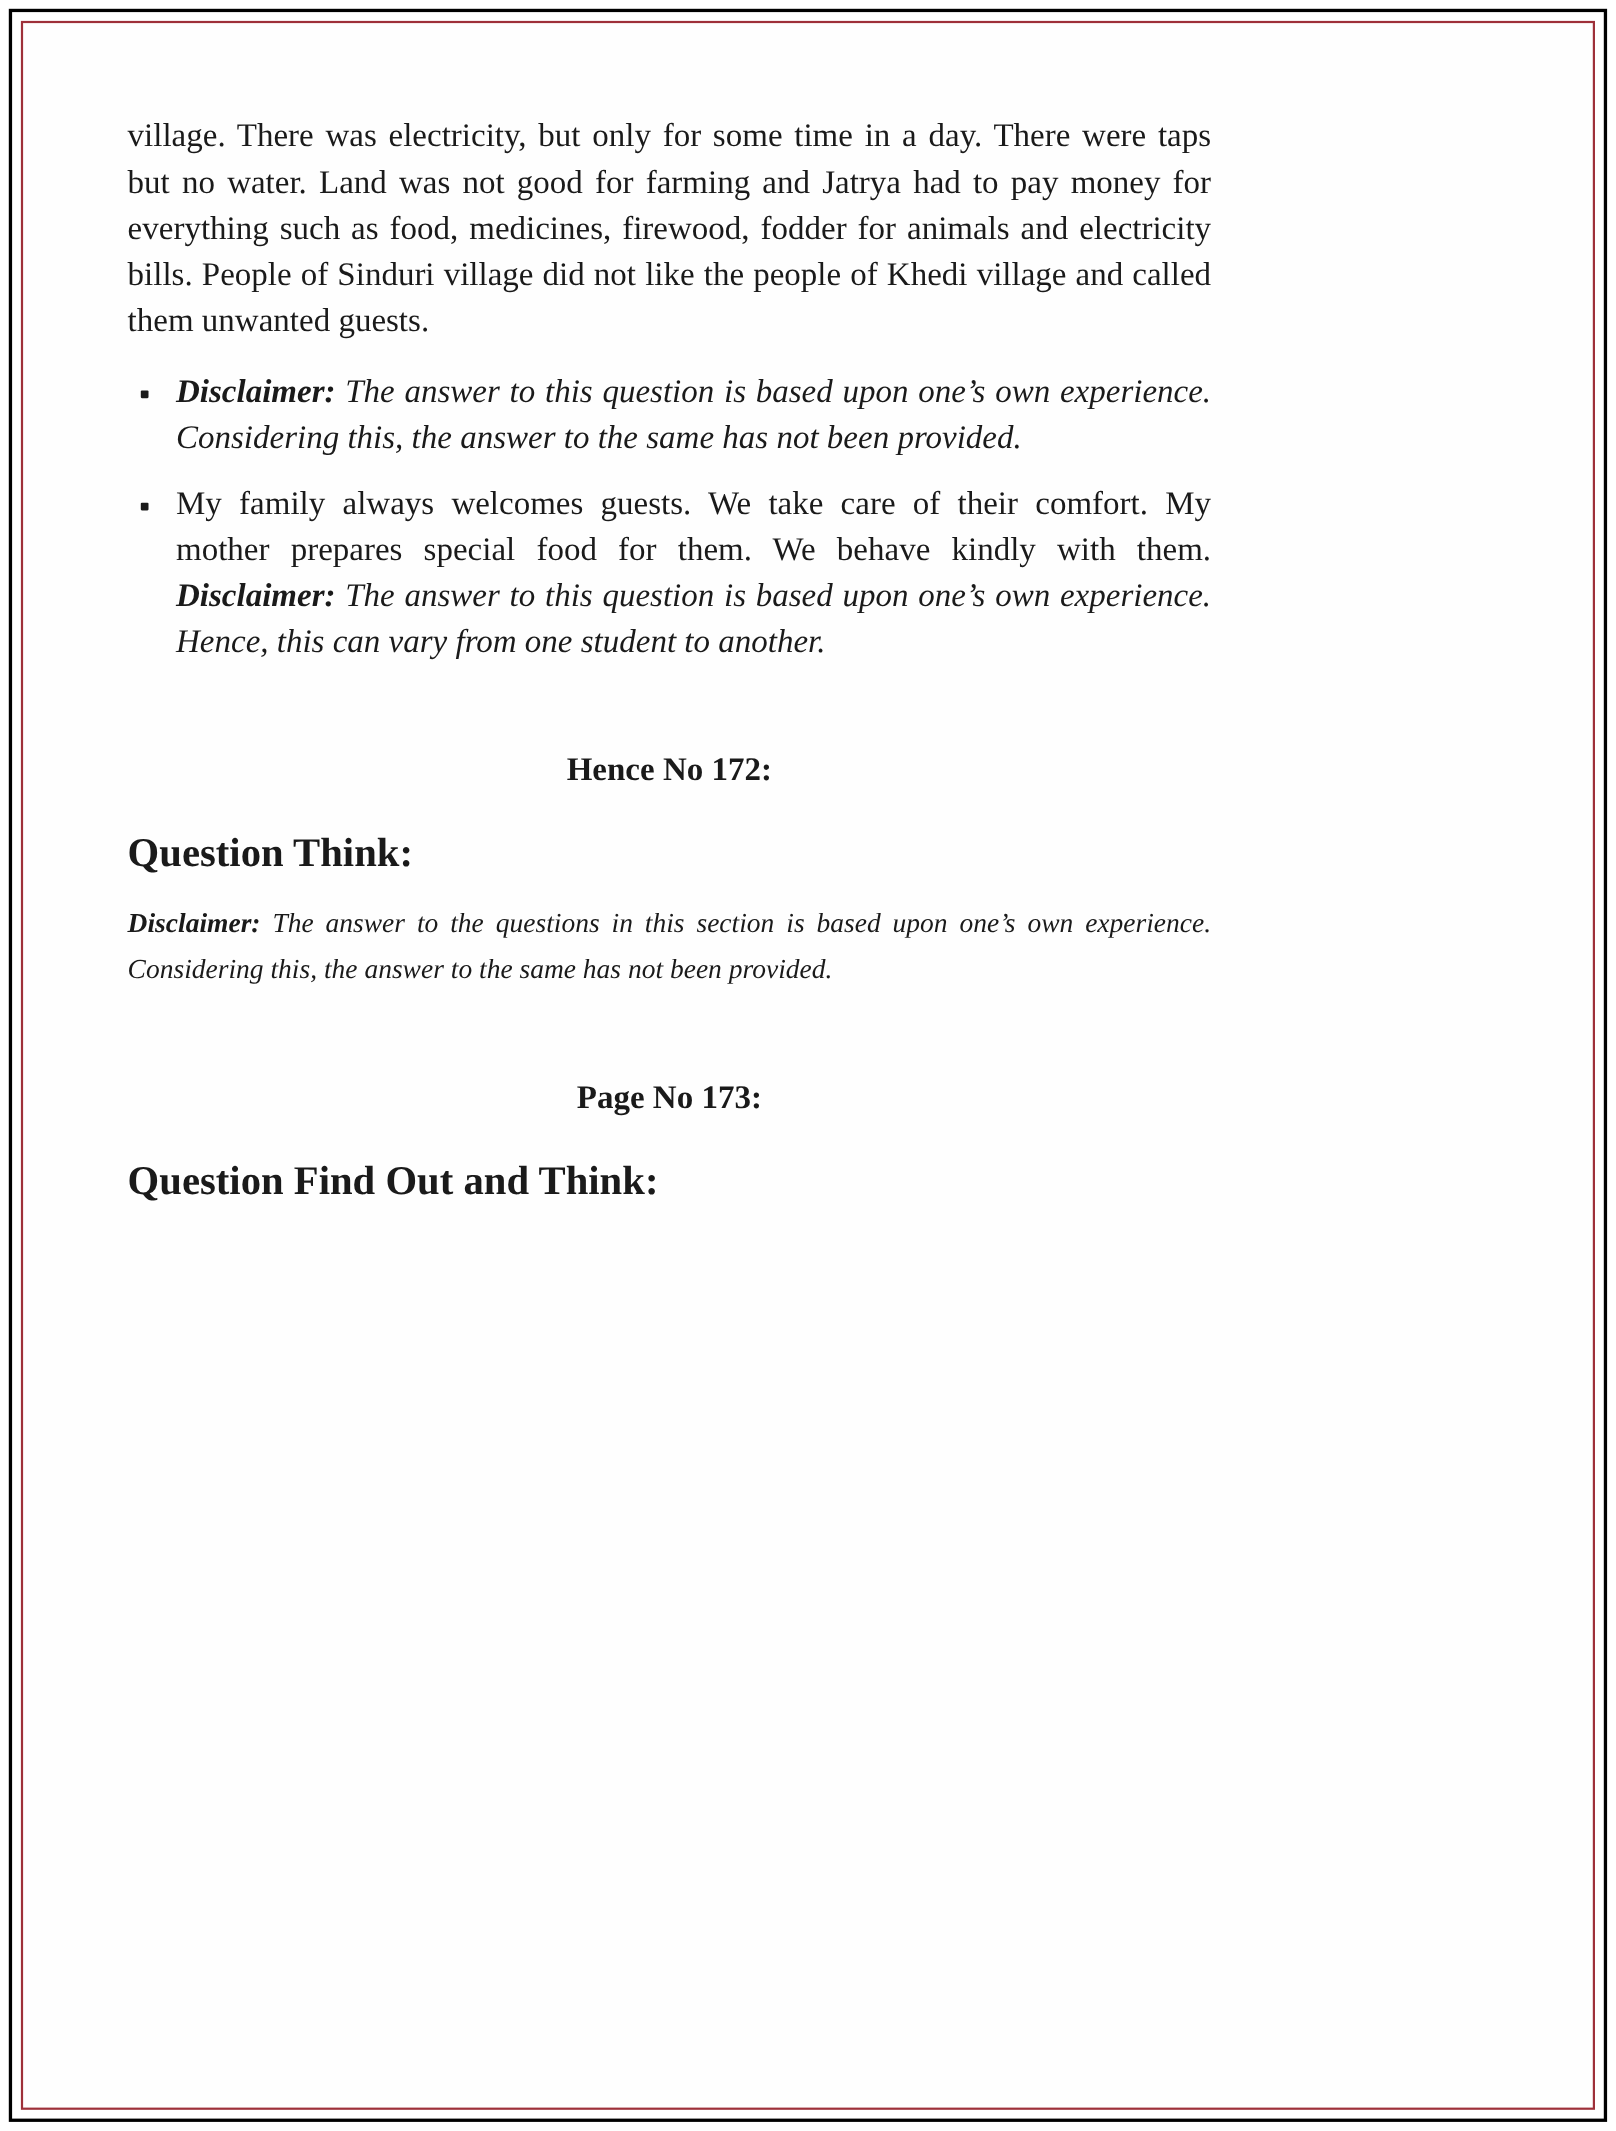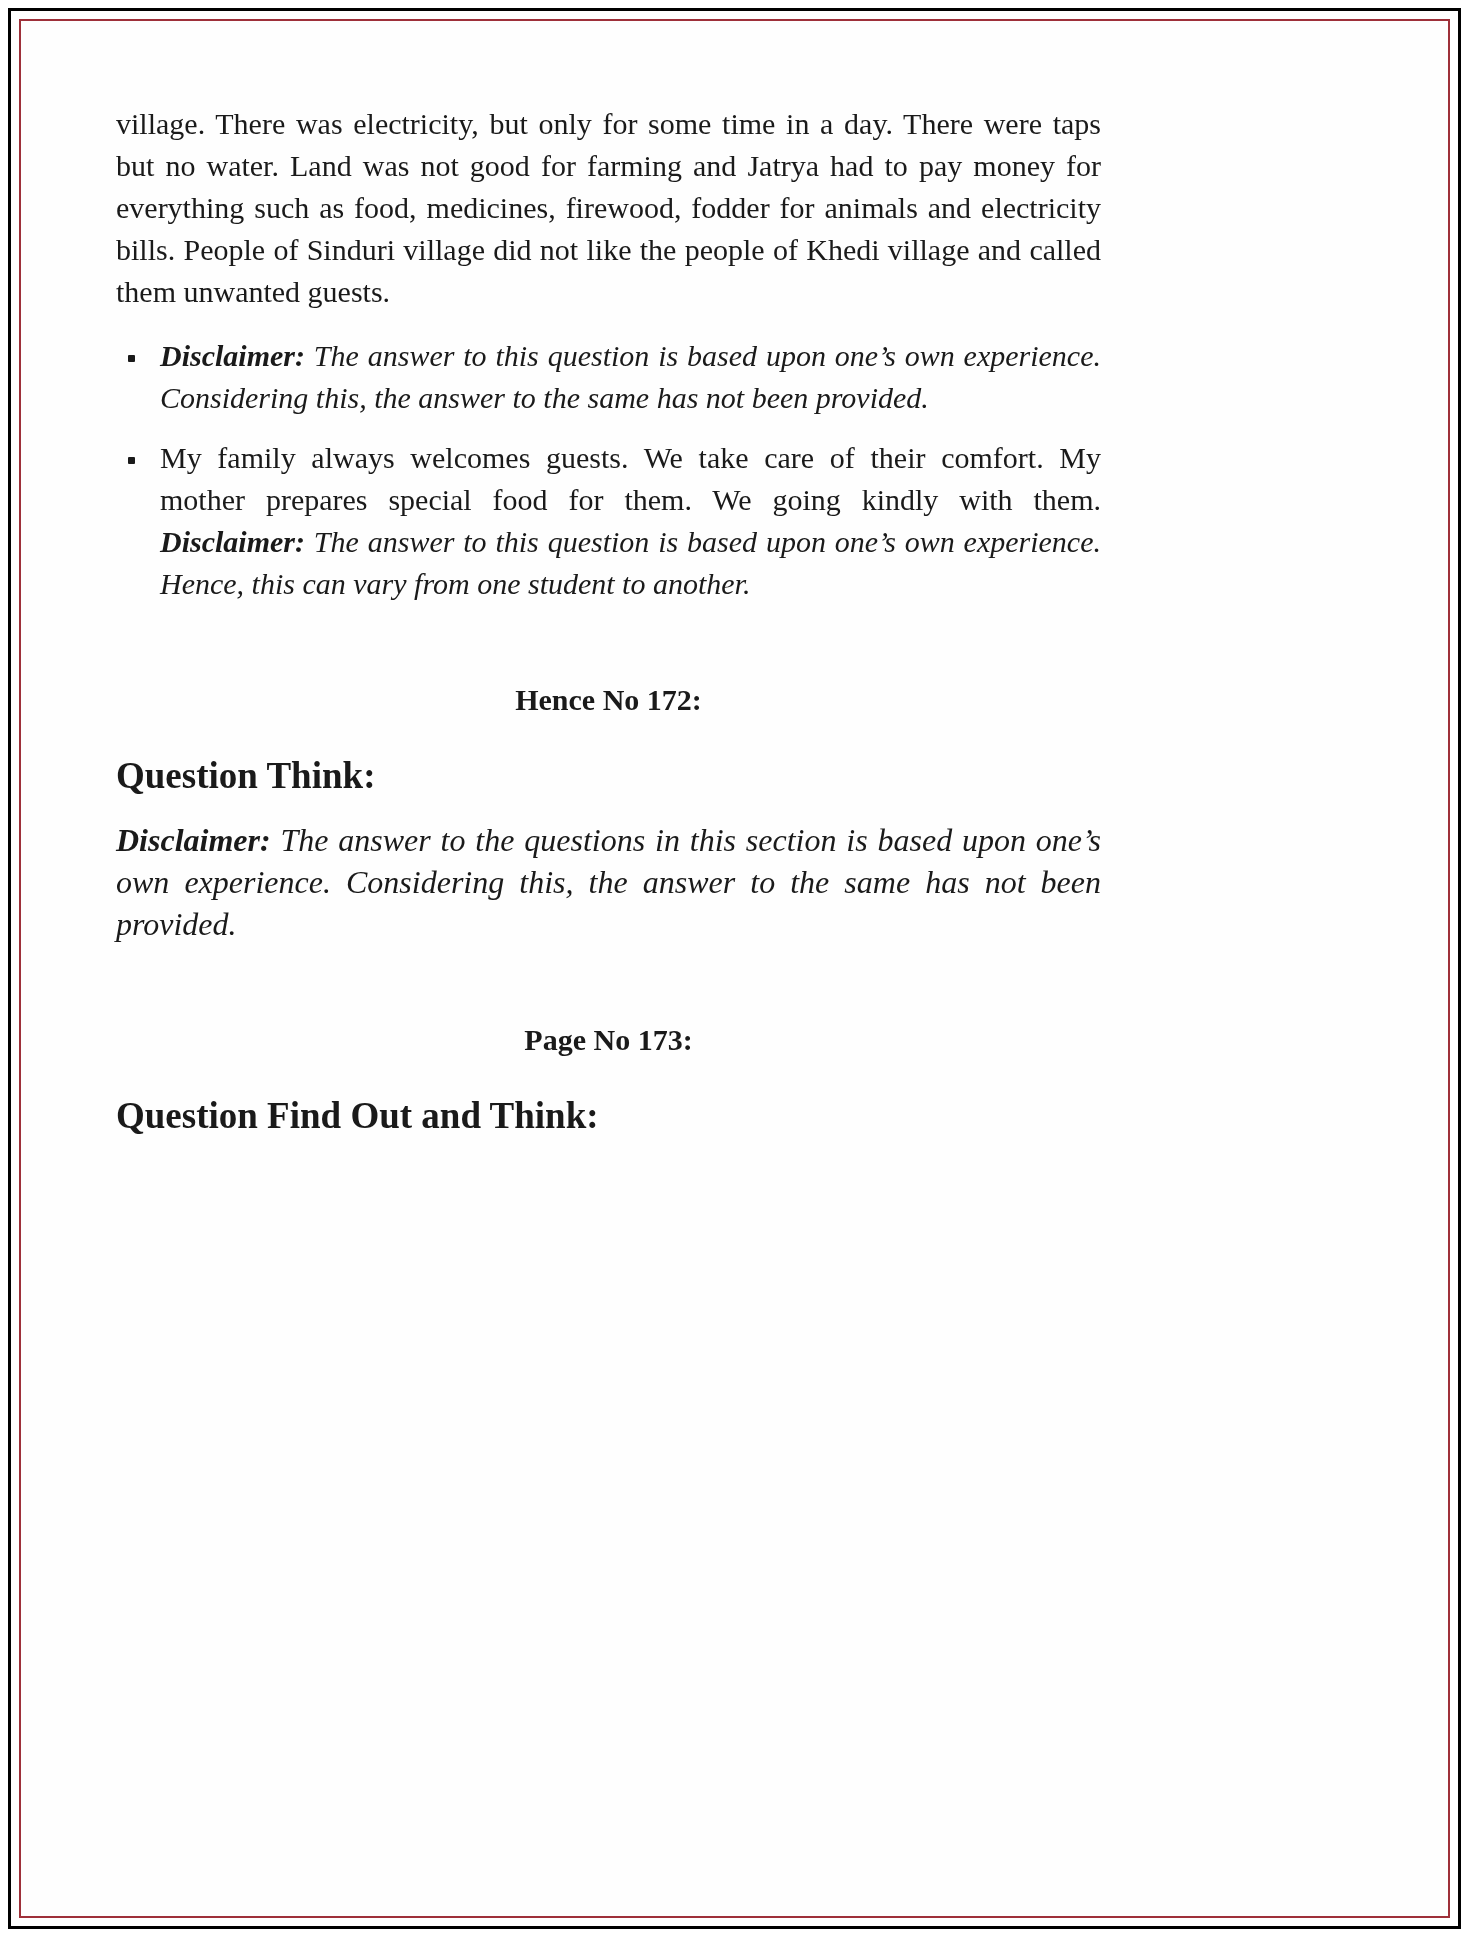--- a/index.html
+++ b/index.html
@@ -109,21 +109,21 @@
 
   .answer-heading {
     font-size: 30px;
     font-weight: bold;
     line-height: 42px;
     margin-top: 6px;
     margin-bottom: 22px;
   }
 
   .disclaimer-para {
-    font-size: 32px;
+    font-size: 25px;
     line-height: 42px;
     text-align: justify;
     text-justify: inter-word;
     font-style: italic;
     margin-bottom: 4px;
   }
 </style>
 </head>
 <body>
 
@@ -132,21 +132,21 @@
 
   <div class="content">
 
     <p class="para">village. There was electricity, but only for some time in a day. There were taps but no water. Land was not good for farming and Jatrya had to pay money for everything such as food, medicines, firewood, fodder for animals and electricity bills. People of Sinduri village did not like the people of Khedi village and called them unwanted guests.</p>
 
     <ul class="bullet-list">
       <li>
         <span class="disclaimer-lead">Disclaimer:</span><span class="italic"> The answer to this question is based upon one’s own experience. Considering this, the answer to the same has not been provided.</span>
       </li>
       <li>
-        <span>My family always welcomes guests. We take care of their comfort. My mother prepares special food for them. We going kindly with them. </span><span class="disclaimer-lead">Disclaimer:</span><span class="italic"> The answer to this question is based upon one’s own experience. Hence, this can vary from one student to another.</span>
+        <span>My family always welcomes guests. We take care of their comfort. My mother prepares special food for them. We behave kindly with them. </span><span class="disclaimer-lead">Disclaimer:</span><span class="italic"> The answer to this question is based upon one’s own experience. Hence, this can vary from one student to another.</span>
       </li>
     </ul>
 
     <h3 class="page-heading">Hence No 172:</h3>
 
     <h3 class="section-heading">Question Think:</h3>
 
 
 
     <p class="disclaimer-para">

